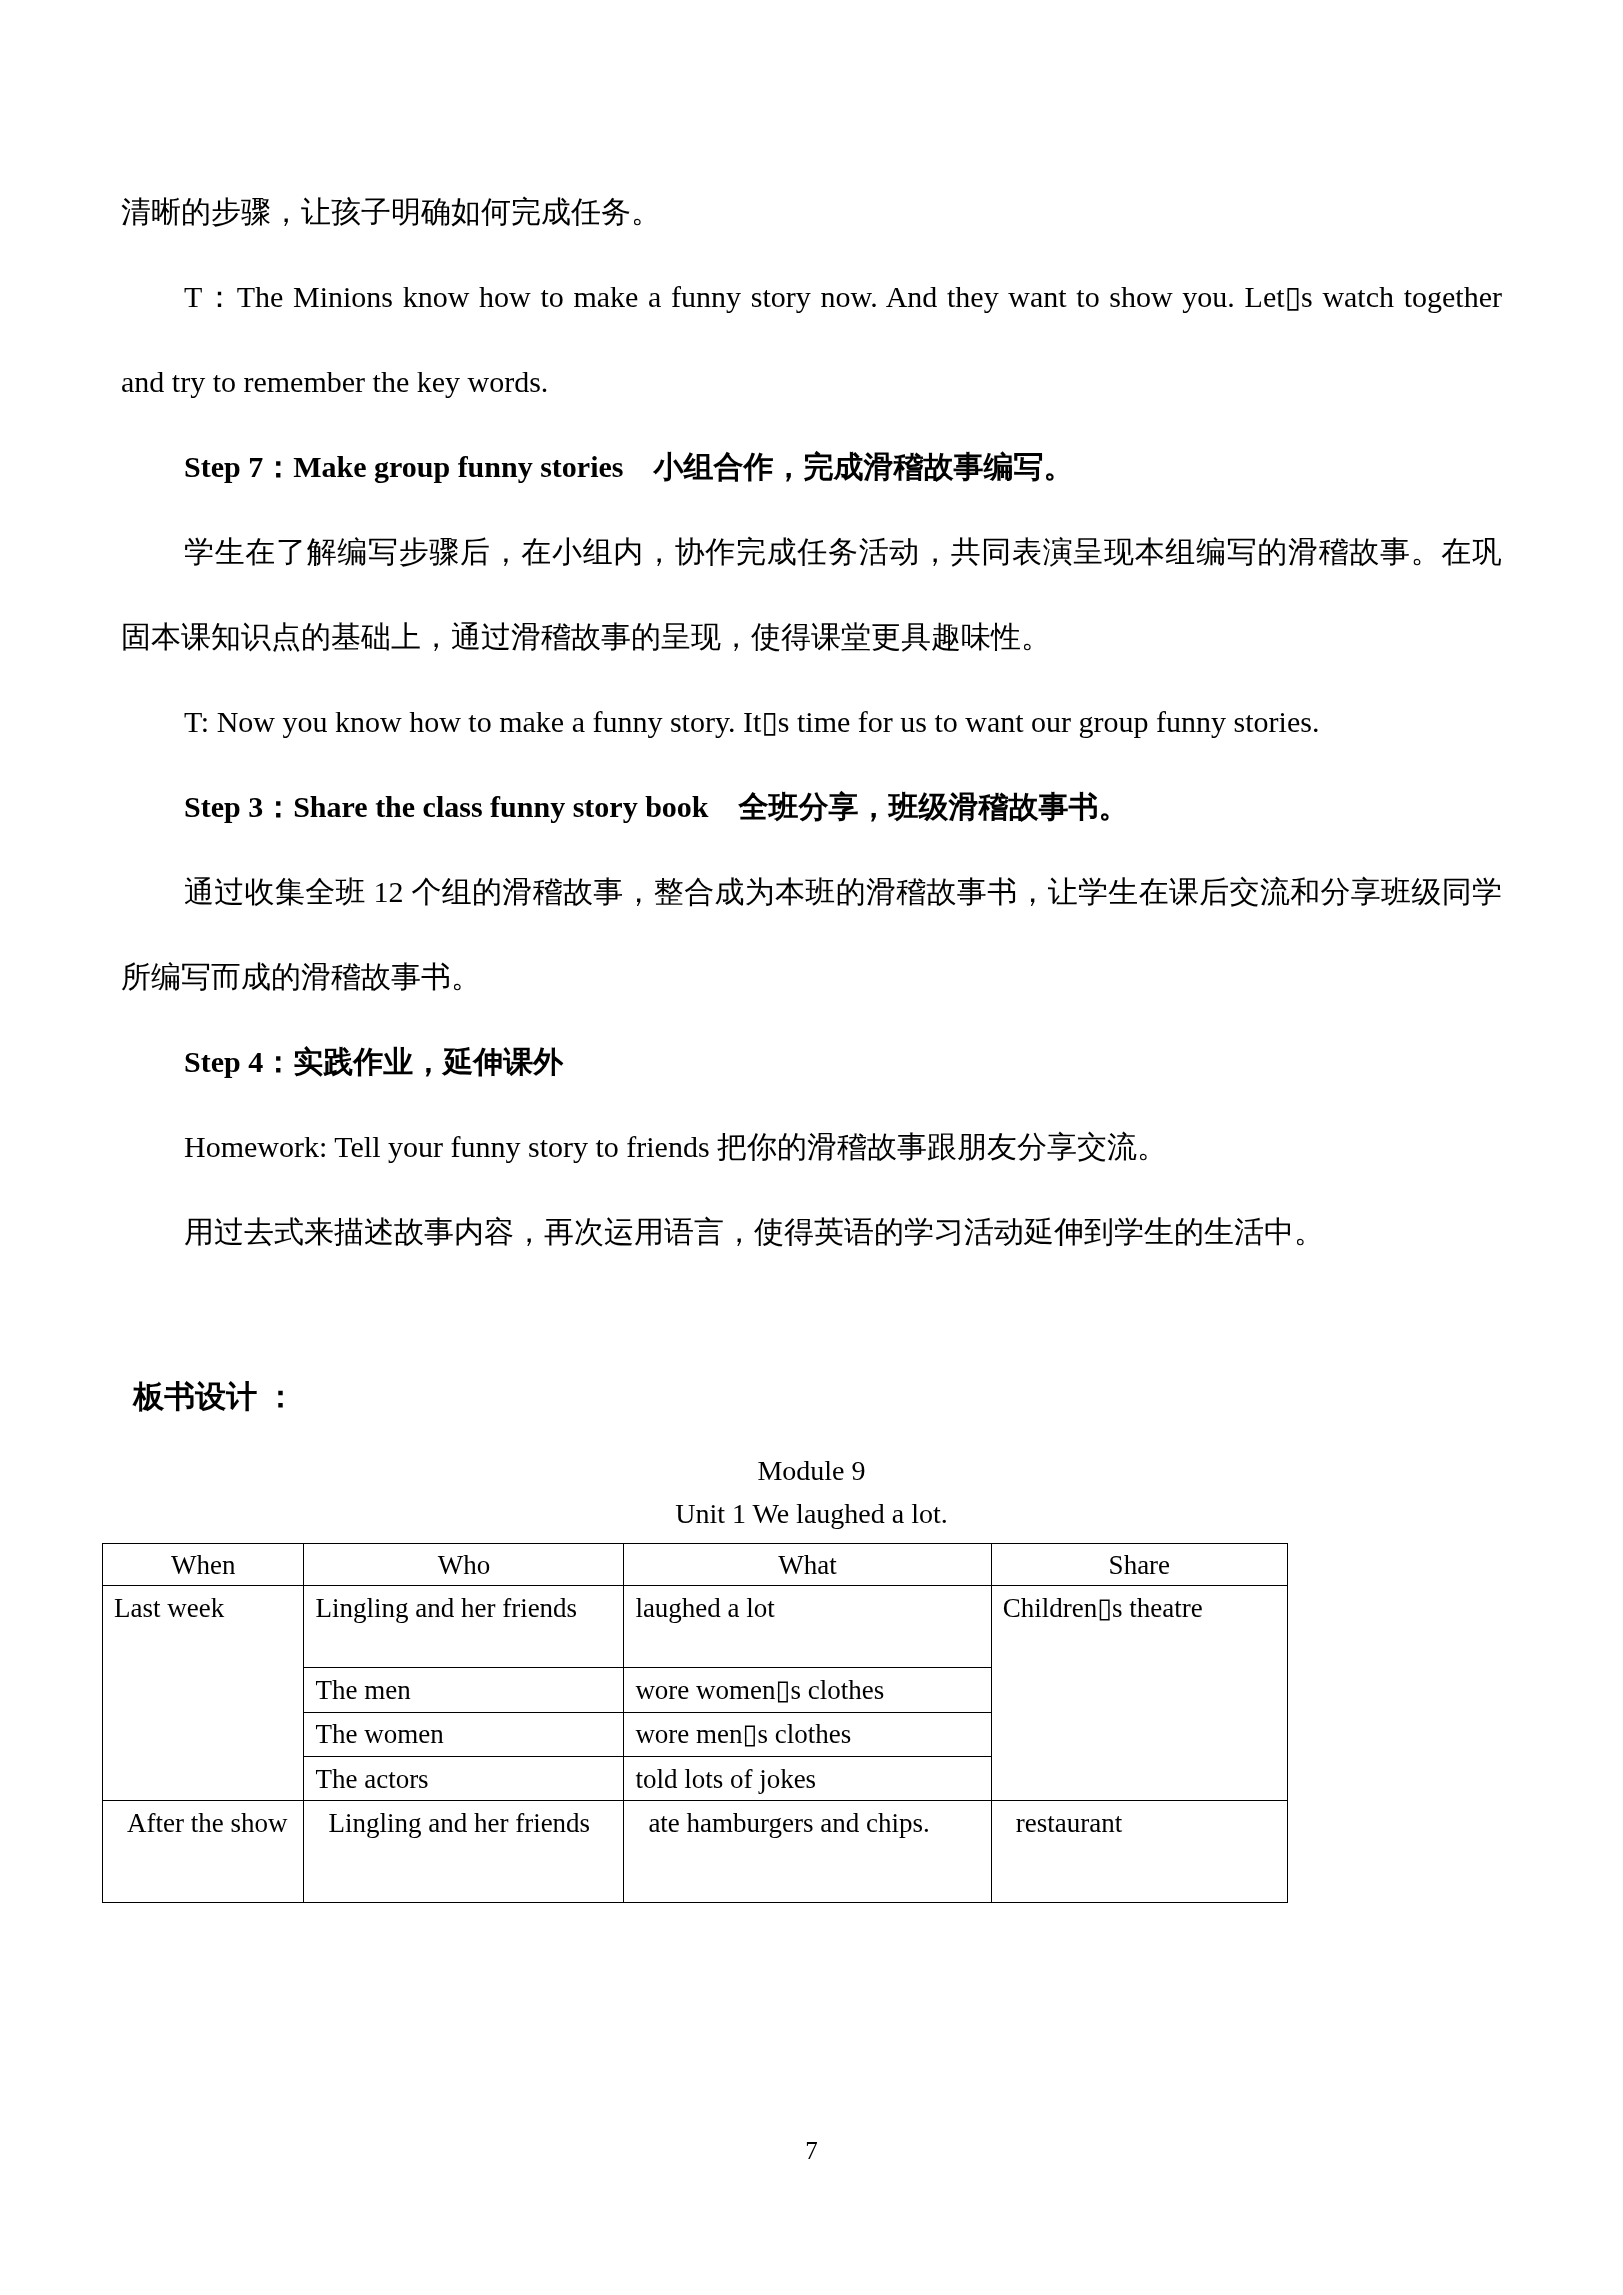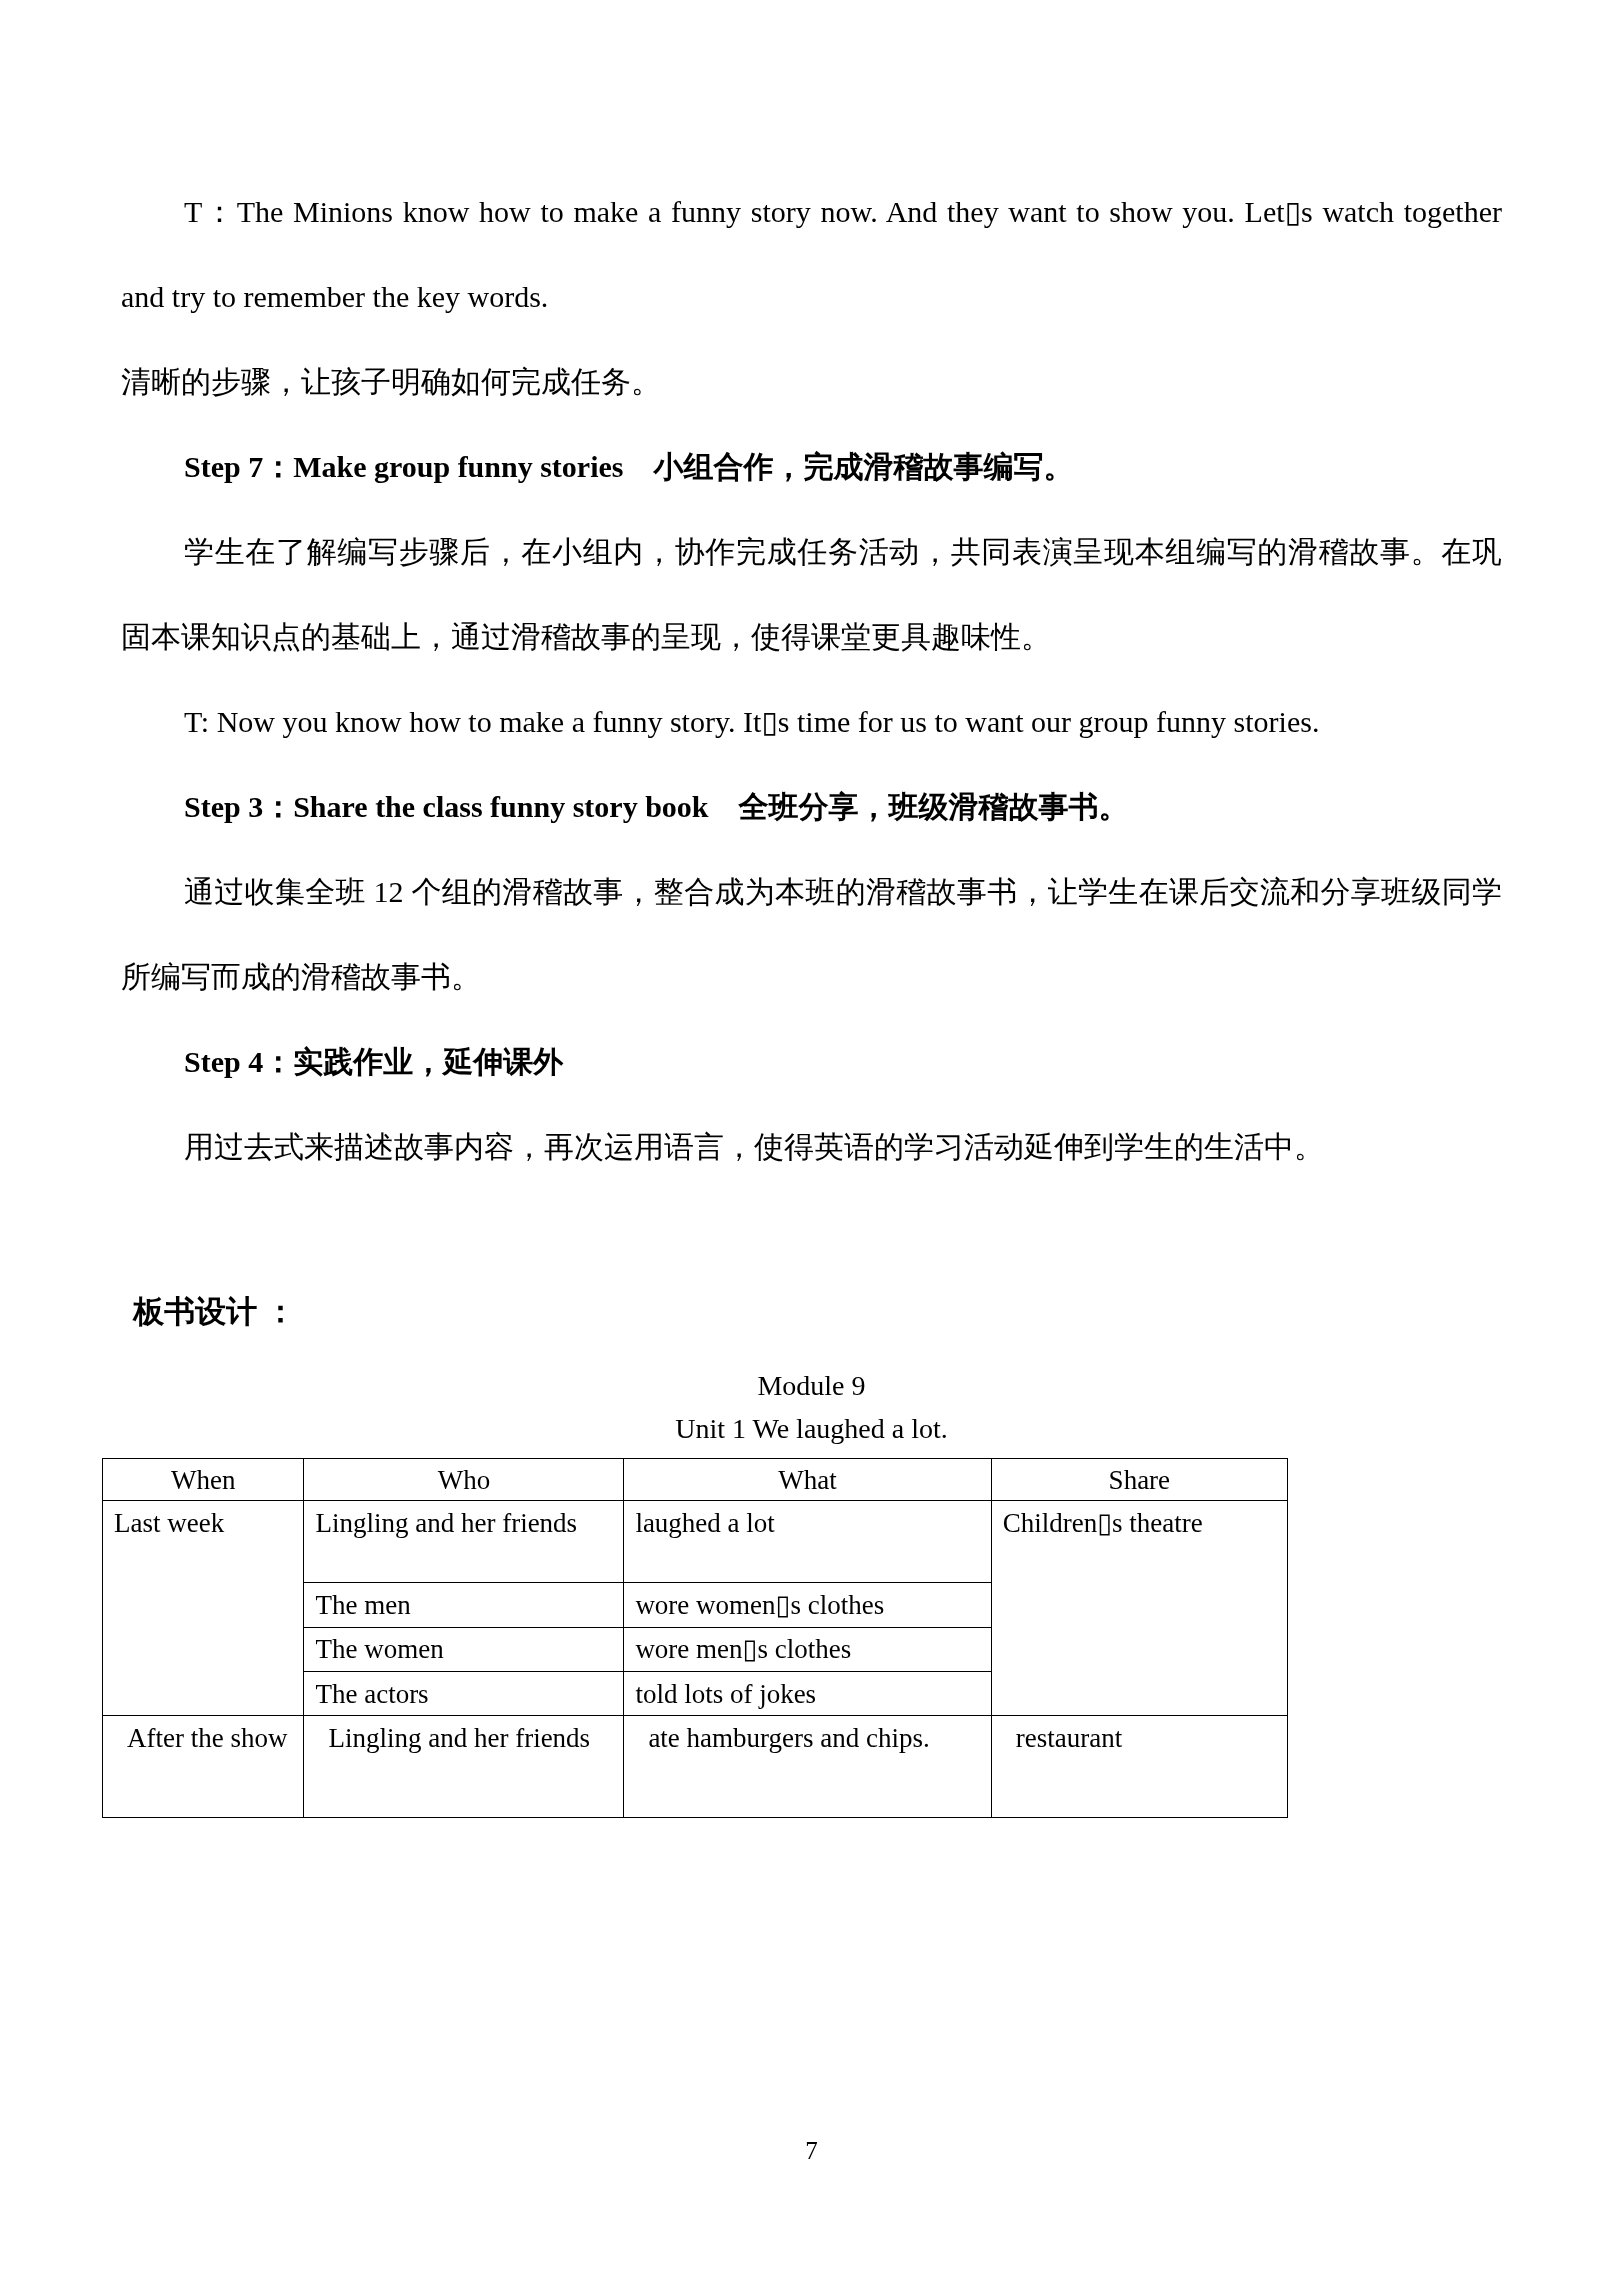--- a/index.html
+++ b/index.html
@@ -69,28 +69,29 @@
     width: 100%;
     text-align: center;
     font-size: 25px;
   }
 </style>
 </head>
 <body>
 
 <div class="page">
 
+  <p class="doc">清晰的步骤，让孩子明确如何完成任务。</p>
   <p class="doc indent">T：The Minions know how to make a funny story now. And they want to show you. Let▯s watch together and try to remember the key words.</p>
-  <p class="doc">清晰的步骤，让孩子明确如何完成任务。</p>
   <p class="doc indent bold">Step 7：Make group funny stories　小组合作，完成滑稽故事编写。</p>
   <p class="doc indent">学生在了解编写步骤后，在小组内，协作完成任务活动，共同表演呈现本组编写的滑稽故事。在巩固本课知识点的基础上，通过滑稽故事的呈现，使得课堂更具趣味性。</p>
   <p class="doc indent">T: Now you know how to make a funny story. It▯s time for us to want our group funny stories.</p>
   <p class="doc indent bold">Step 3：Share the class funny story book　全班分享，班级滑稽故事书。</p>
   <p class="doc indent">通过收集全班 12 个组的滑稽故事，整合成为本班的滑稽故事书，让学生在课后交流和分享班级同学所编写而成的滑稽故事书。</p>
   <p class="doc indent bold">Step 4：实践作业，延伸课外</p>
+  <p class="doc indent">Homework: Tell your funny story to friends 把你的滑稽故事跟朋友分享交流。</p>
   <p class="doc indent">用过去式来描述故事内容，再次运用语言，使得英语的学习活动延伸到学生的生活中。</p>
 
   <div class="board-heading">板书设计 ：</div>
 
   <p class="title-line">Module 9</p>
   <p class="title-line">Unit 1 We laughed a lot.</p>
 
   <table class="board">
     <colgroup>
       <col style="width:17%">

